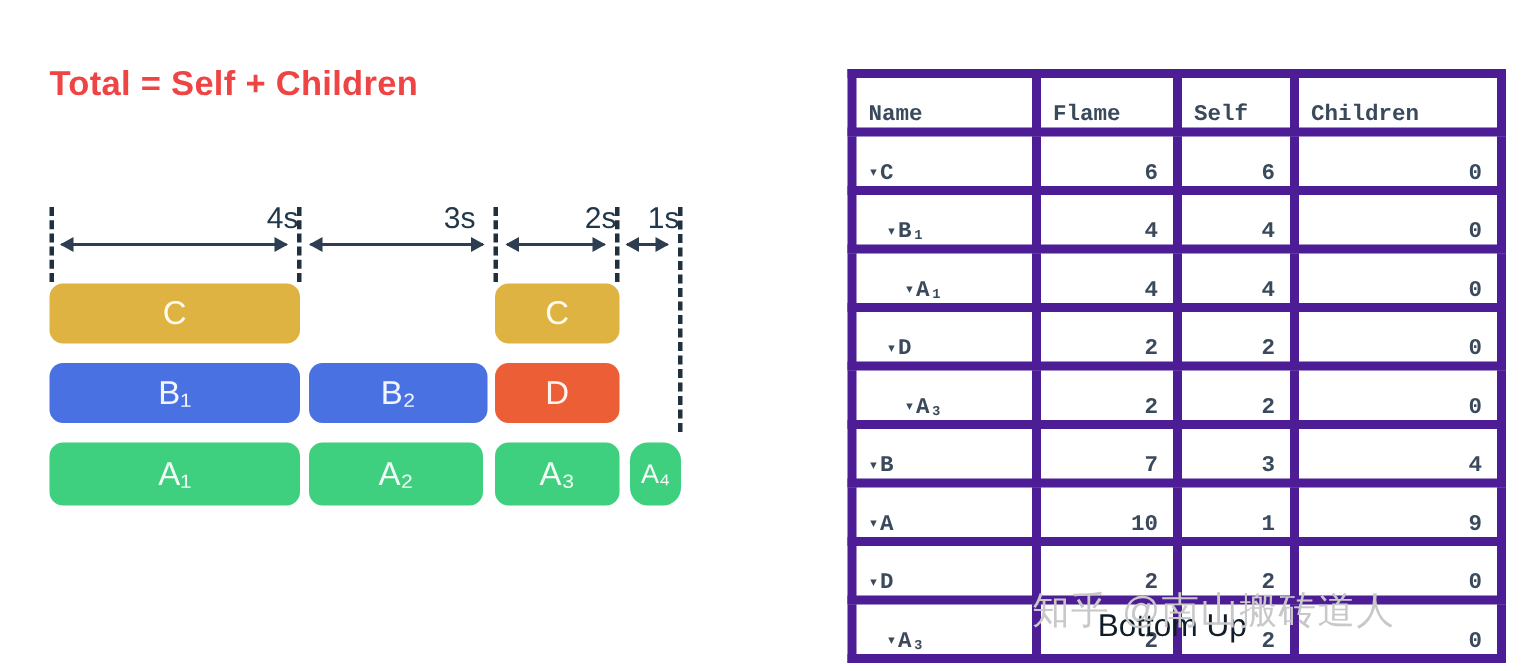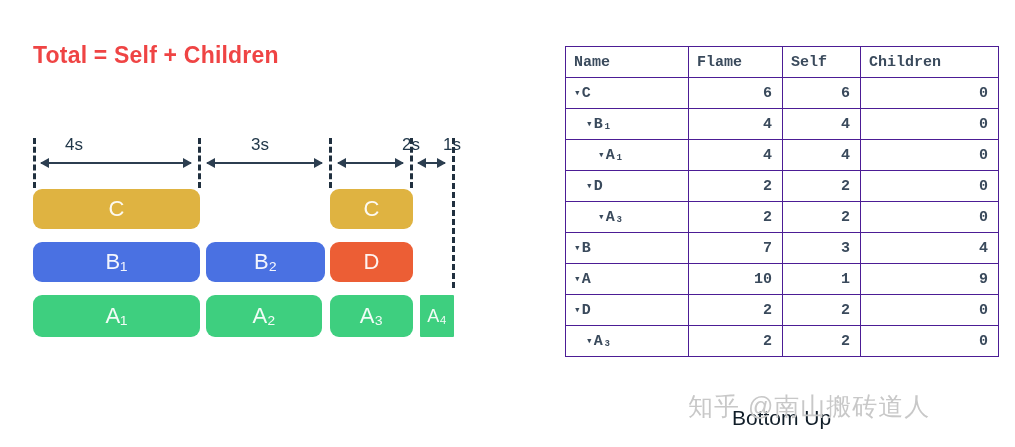--- a/index.html
+++ b/index.html
@@ -26,24 +26,23 @@
   .dash-line {
     position: absolute;
     width: 0;
     border-left: 3px dashed #20303f;
   }
 
   .seg-label {
     position: absolute;
     top: 135px;
     height: 22px;
-    text-align: left;
-    font-size: 17px;
+    text-align: right;
+    font-size: 20px;
     color: #22384a;
-    margin-left: 32px;
   }
 
   .arrow {
     position: absolute;
     top: 162px;
     height: 0;
     border-top: 2px solid #2c3e50;
   }
   .arrow::before, .arrow::after {
     content: "";
@@ -59,21 +58,21 @@
     position: absolute;
     height: 40px;
     border-radius: 9px;
     display: flex;
     align-items: center;
     justify-content: center;
     font-size: 22px;
     color: rgba(255,255,255,0.93);
     font-family: "Liberation Sans", "DejaVu Sans", sans-serif;
   }
-  .block.small { font-size: 18px; border-radius: 1px; }
+  .block.small { font-size: 18px; border-radius: 12px; }
   .gold   { background: #dfb341; }
   .blue   { background: #4a71e2; }
   .orange { background: #ec5e35; }
   .green  { background: #3ecf7f; }
 
   .flame-caption {
     position: absolute;
     left: 130px; top: 377px;
     width: 230px;
     text-align: center;
@@ -90,23 +89,23 @@
     font-family: "Liberation Mono", "DejaVu Sans Mono", monospace;
     font-weight: bold;
     font-size: 15px;
     color: #3a4a5c;
   }
   .bu-table col.c-name { width: 123px; }
   .bu-table col.c-total { width: 94px; }
   .bu-table col.c-self { width: 78px; }
   .bu-table col.c-children { width: 138px; }
   .bu-table th, .bu-table td {
-    border: 1px solid #4c1d95;
+    border: 6px solid #4c1d95;
     height: 31px;
-    padding: 0 10px 0 8px;
+    padding: 16px 10px 0 8px;
     white-space: nowrap;
     overflow: hidden;
   }
   .bu-table th { text-align: left; font-weight: bold; }
   .bu-table td.num { text-align: right; }
   .bu-table td.name { text-align: left; }
   td.name.ind1 { padding-left: 20px; }
   td.name.ind2 { padding-left: 32px; }
   .disc { font-size: 11px; margin-right: 1px; vertical-align: 1px; }
 
@@ -137,21 +136,21 @@
 
   <div class="main-title">Total = Self + Children</div>
 
   <div class="dash-line" style="left:33px;  top:138px; height:50px;"></div>
   <div class="dash-line" style="left:198px; top:138px; height:50px;"></div>
   <div class="dash-line" style="left:329px; top:138px; height:50px;"></div>
   <div class="dash-line" style="left:410px; top:138px; height:50px;"></div>
   <div class="dash-line" style="left:452px; top:138px; height:150px;"></div>
 
   <div class="seg-label" style="left:33px;  width:166px;">4s</div>
-  <div class="seg-label" style="left:203px; width:131px;padding-left:16px;">3s</div>
+  <div class="seg-label" style="left:186px; width:131px;padding-left:16px;">3s</div>
   <div class="seg-label" style="left:330px; width:81px;padding-left:40px;">2s</div>
   <div class="seg-label" style="left:411px; width:42px;">1s</div>
 
   <div class="arrow" style="left:41px;  width:150px;"></div>
   <div class="arrow" style="left:207px; width:115px;"></div>
   <div class="arrow" style="left:338px; width:65px;"></div>
   <div class="arrow" style="left:418px; width:27px;"></div>
 
   <div class="block gold" style="left:33px;  top:189px; width:167px;">
       <span>C</span>

